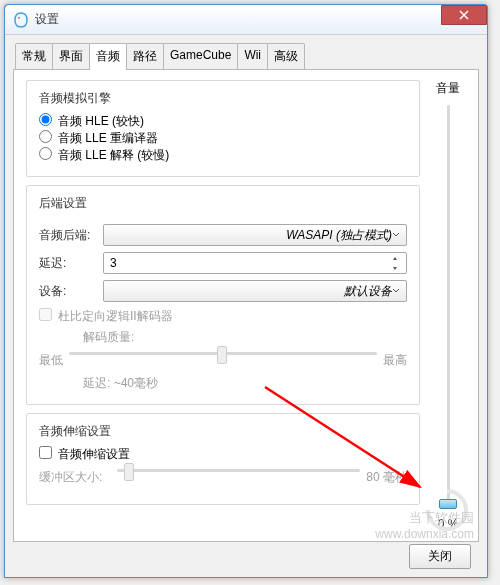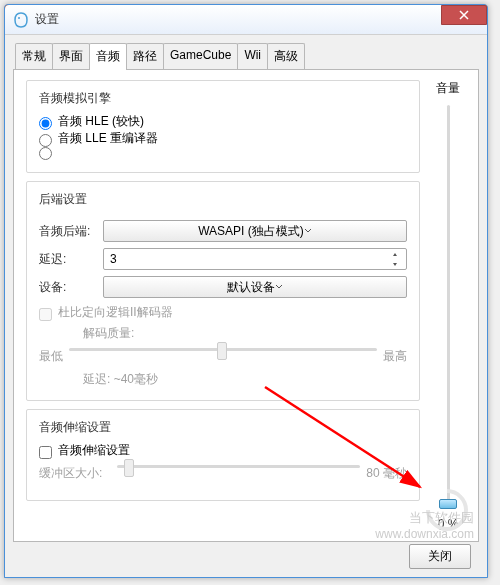--- a/index.html
+++ b/index.html
@@ -19,27 +19,27 @@
     .tabs-row { display: flex; gap: 0; margin-left: 2px; }
     .tab { padding: 4px 6px; background: #f0f0f0; border: 1px solid #b8b8b8; border-bottom: none; border-radius: 2px 2px 0 0; cursor: pointer; margin-right: -1px; }
     .tab.active { background: #fff; position: relative; z-index: 2; padding-bottom: 5px; margin-bottom: -1px; }
     
     .tab-content { flex: 1; background: #fff; border: 1px solid #b8b8b8; padding: 10px 10px 10px 12px; display: flex; gap: 8px; }
     .main-col { flex: 1; display: flex; flex-direction: column; gap: 8px; }
     
     .fieldset { border: 1px solid #d8d8d8; border-radius: 2px; padding: 10px 12px 12px; }
     .legend { color: #333; margin: -18px 0 6px -4px; background: #fff; padding: 0 4px; display: inline-block; }
     
-    .radio-row, .check-row { display: flex; align-items: flex-end; gap: 6px; margin: 0 0; }
+    .radio-row, .check-row { display: flex; align-items: flex-start; gap: 6px; margin: 0 0; }
     .radio-row input, .check-row input { width: 13px; height: 13px; }
     .radio-row.disabled, .check-row.disabled, .disabled { color: #a0a0a0; }
     
     .form-row { display: flex; align-items: center; gap: 6px; margin: 6px 0; }
     .form-row .lbl { width: 58px; color: #333; }
-    .select { flex: 1; height: 22px; background: linear-gradient(#fff, #eaeaea); border: 1px solid #a8a8a8; border-radius: 2px; padding: 0 6px; display: flex; align-items: center; justify-content: center; }
+    .select { flex: 1; height: 22px; background: linear-gradient(#fff, #eaeaea); border: 1px solid #a8a8a8; border-radius: 2px; padding: 0 6px; display: flex; align-items: center; justify-content: flex-end; font-style: italic; }
     .select .arrow svg { width: 8px; height: 8px; }
     .spinner { flex: 1; height: 22px; background: #fff; border: 1px solid #a8a8a8; border-radius: 2px; padding: 0 6px; display: flex; align-items: center; justify-content: space-between; }
     .spinner .spin { display: flex; flex-direction: column; gap: 1px; }
     .spinner .spin div { width: 10px; height: 8px; display: flex; align-items: center; justify-content: center; }
     .spinner .spin svg { width: 6px; height: 6px; }
     
     .slider-row { display: flex; gap: 6px; margin: 6px 0; font-size: 11px; }
     .slider-track { flex: 1; height: 3px; background: #d8d8d8; border-radius: 2px; position: relative; }
     .slider-thumb { position: absolute; top: -6px; width: 10px; height: 18px; background: linear-gradient(#fff,#e0e6ef); border: 1px solid #8aa; border-radius: 2px; }
     .slider-thumb.disabled { background: #eee; border-color: #ccc; }
@@ -98,20 +98,21 @@
           <label class="radio-row">
             <input type="radio" name="eng" checked="" style="">
             <span>音频 HLE (较快)</span>
           </label>
           <label class="radio-row">
             <input type="radio" name="eng" style="">
             <span>音频 LLE 重编译器</span>
           </label>
           <label class="radio-row">
             <input type="radio" name="eng" style="">
+            <span>音频 LLE 解释 (较慢)</span>
           </label>
         </div>
 
         <div class="fieldset">
           <div class="legend">后端设置</div>
           <div class="form-row">
             <span class="lbl">音频后端:</span>
             <div class="select">
               <span>WASAPI (独占模式)</span>
               <span class="arrow"><svg viewBox="0 0 8 8">

